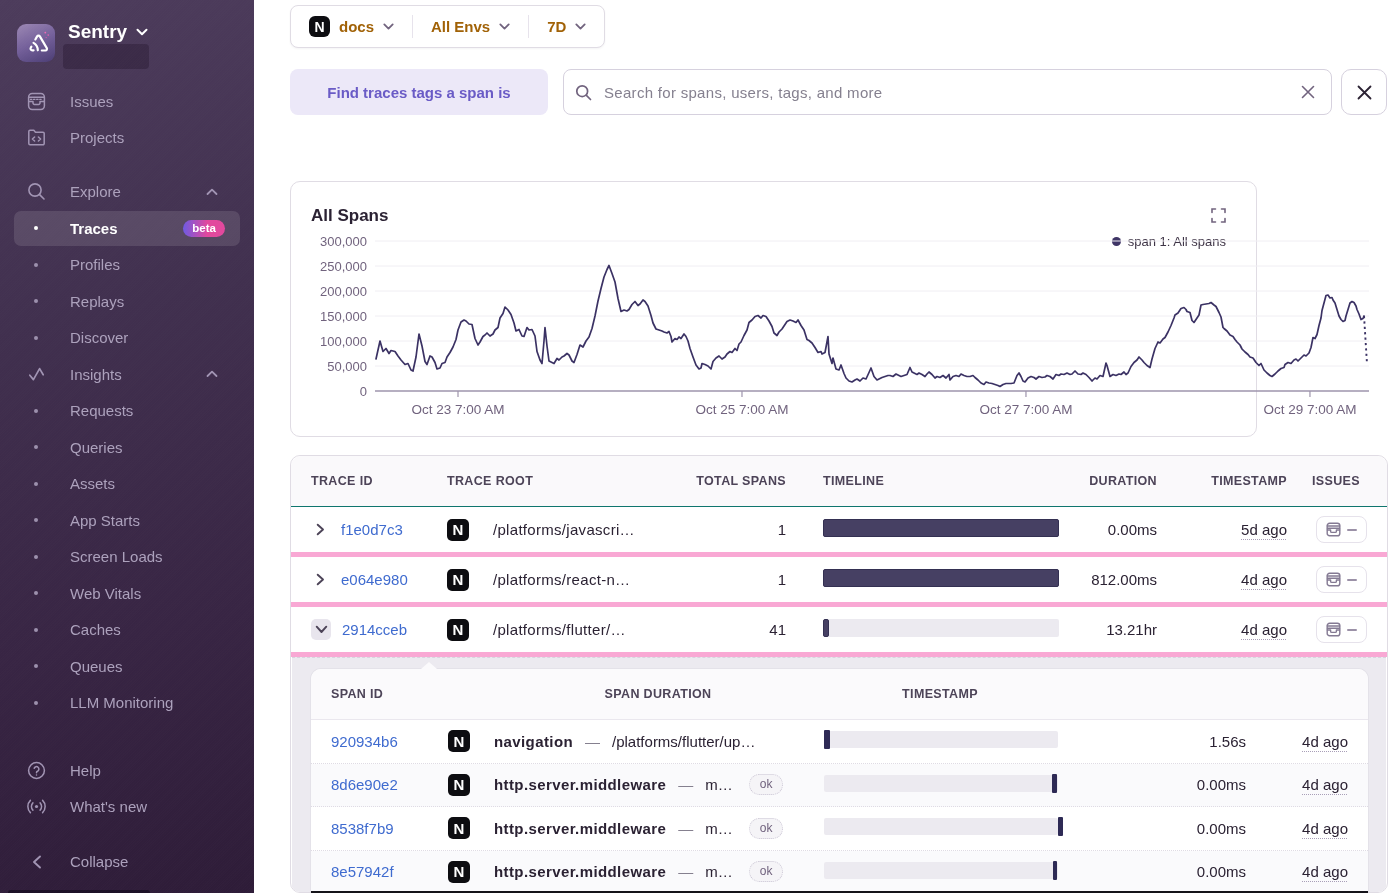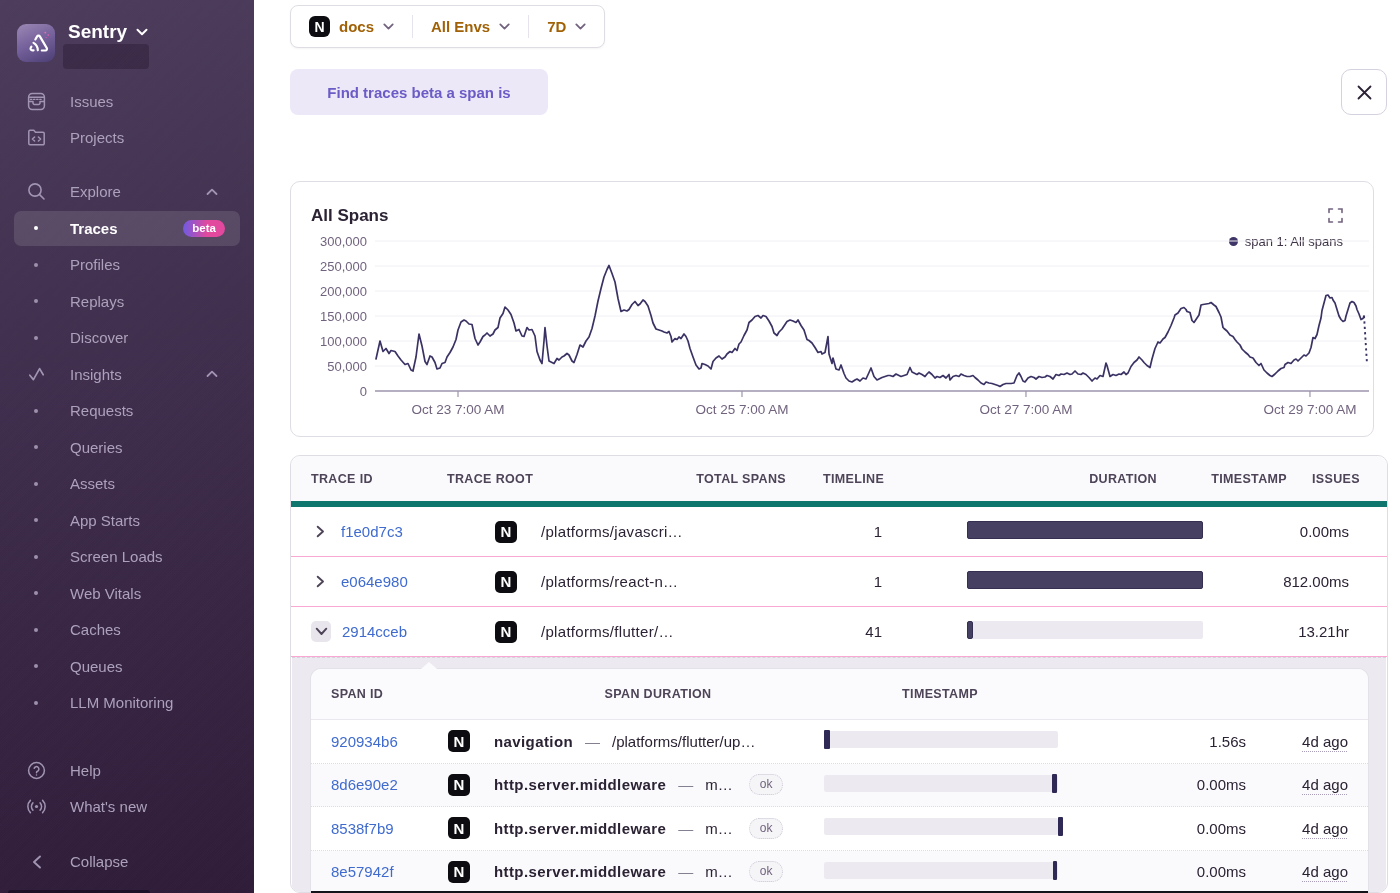--- a/index.html
+++ b/index.html
@@ -59,40 +59,40 @@
   .searchbox .clear { margin-right:15px; cursor:pointer; display:flex; }
   .close-btn { position:absolute; left:1341px; top:69px; width:46px; height:46px; background:#fff;
     border:1px solid #d6d1de; border-radius:10px; display:flex; align-items:center; justify-content:center;
     cursor:pointer; }
   .addspan-btn { position:absolute; left:290px; top:125px; height:36px; background:#fff;
     border:1px solid #d6d1de; border-radius:8px; box-shadow:0 1px 2px rgba(43,34,51,0.05);
     display:flex; align-items:center; gap:9px; padding:0 20px 0 16px;
     font-size:15px; font-weight:bold; color:#3e3446; cursor:pointer; }
 
   
-  .chart-panel { position:absolute; left:290px; top:181px; width:1084px; height:256px;
+  .chart-panel { position:absolute; left:290px; top:181px; width:967px; height:256px;
     border:1px solid #e0dce4; border-radius:10px; background:#fff; }
   .cp-title { position:absolute; left:20px; top:24px; font-size:17px; font-weight:bold; color:#2b2233; }
   .cp-full { position:absolute; right:30px; top:26px; cursor:pointer; display:flex; }
   .cp-legend { position:absolute; right:30px; top:52px; display:flex; align-items:center; gap:7px;
     font-size:13px; color:#3e3446; }
   .cp-legend .dot { width:9px; height:9px; border-radius:50%; background:#3f3566; }
   .cp-svg { position:absolute; left:0; top:0; }
 
   
   .table-panel { position:absolute; left:290px; top:455px; width:1098px; height:438px;
     border:1px solid #e0dce4; border-radius:10px; background:#fff; overflow:hidden; }
   .t-grid { display:grid; grid-template-columns:136px 277px 99px 236px 98px 130px 80px;
     align-items:center; padding:0 20px; }
-  .t-head { height:51px; background:#faf9fb; border-bottom:6px solid #0f766e;
+  .t-head { height:51px; background:#faf9fb; border-bottom:1px solid #0f766e;
     font-size:12.5px; font-weight:bold; color:#4d4458; letter-spacing:0.35px; border-radius:10px 10px 0 0; white-space:nowrap; }
   .t-head .c-spans, .t-head .c-dur, .t-head .c-ts { text-align:right; }
   .t-head .c-spans { padding-right:37px; direction:rtl; }
   .t-head .c-iss { text-align:right; padding-right:7px; }
-  .t-row { height:50px; border-bottom:1px solid #f9a8d4; font-size:15px; color:#2b2233;gap:48px; }
+  .t-row { height:50px; border-bottom:5px solid #f9a8d4; font-size:15px; color:#2b2233; }
   .c-id { display:flex; align-items:center; gap:11px; }
   .chev-btn { width:19px; height:19px; display:flex; align-items:center; justify-content:center; cursor:pointer; }
   .chev-btn.boxed { background:#e8e5ed; border-radius:5px; width:20px; height:21px; }
   .t-link { color:#3f6bcf; cursor:pointer; }
   .c-root { display:flex; align-items:center; gap:24px; overflow:hidden; white-space:nowrap; letter-spacing:0.3px; }
   .n-tile { flex:none; width:22px; height:22px; border-radius:5px; background:#0d0d11; color:#fff;
     display:flex; align-items:center; justify-content:center; font-size:15px; font-weight:bold; }
   .c-spans { text-align:right; padding-right:37px; }
   .c-dur, .c-ts { text-align:right; }
   .c-ts span { text-decoration:underline dotted #a99fb8; text-underline-offset:4px; text-decoration-thickness:1px; cursor:pointer; }
@@ -310,21 +310,33 @@
     <div class="fb-div"></div>
     <div class="fb-seg">
       <span class="lbl">7D</span>
       <svg width="11" height="7" viewBox="0 0 11 7" fill="none" stroke="#71637e" stroke-width="1.8" stroke-linecap="round" stroke-linejoin="round">
           <path d="M1.3 1.4 L5.5 5.6 L9.7 1.4"></path>
         </svg>
     </div>
   </div>
 
   <div class="find-pill">
-    <span>Find traces beta a span is</span>
+    <span>Find traces tags a span is</span>
+  </div>
+  <div class="searchbox">
+    <svg class="mag" width="17" height="17" viewBox="0 0 17 17" fill="none" stroke="#71637e" stroke-width="1.7" stroke-linecap="round">
+      <circle cx="7.2" cy="7.2" r="5.4"></circle>
+        <path d="M11.4 11.4 L15.5 15.5"></path>
+    </svg>
+    <input type="text" placeholder="Search for spans, users, tags, and more" style="">
+    <span class="clear">
+      <svg width="16" height="16" viewBox="0 0 16 16" fill="none" stroke="#71637e" stroke-width="1.6" stroke-linecap="round">
+          <path d="M2.5 2.5 L13.5 13.5 M13.5 2.5 L2.5 13.5"></path>
+        </svg>
+    </span>
   </div>
   <div class="close-btn">
     <svg width="17" height="17" viewBox="0 0 17 17" fill="none" stroke="#2b2233" stroke-width="1.8" stroke-linecap="round">
         <path d="M2.5 2.5 L14.5 14.5 M14.5 2.5 L2.5 14.5"></path>
       </svg>
   </div>
 
   <section class="chart-panel">
     <div class="cp-title">All Spans</div>
     <div class="cp-full">

